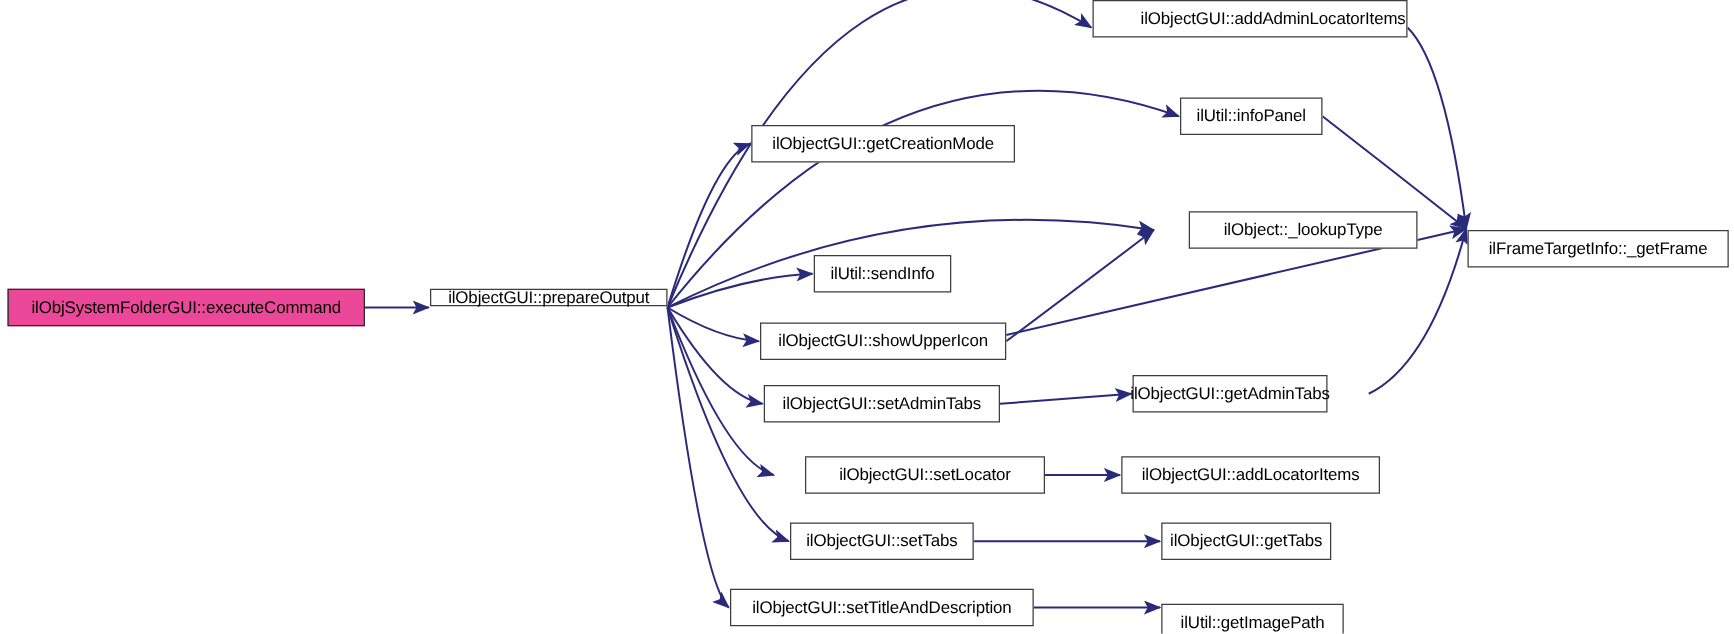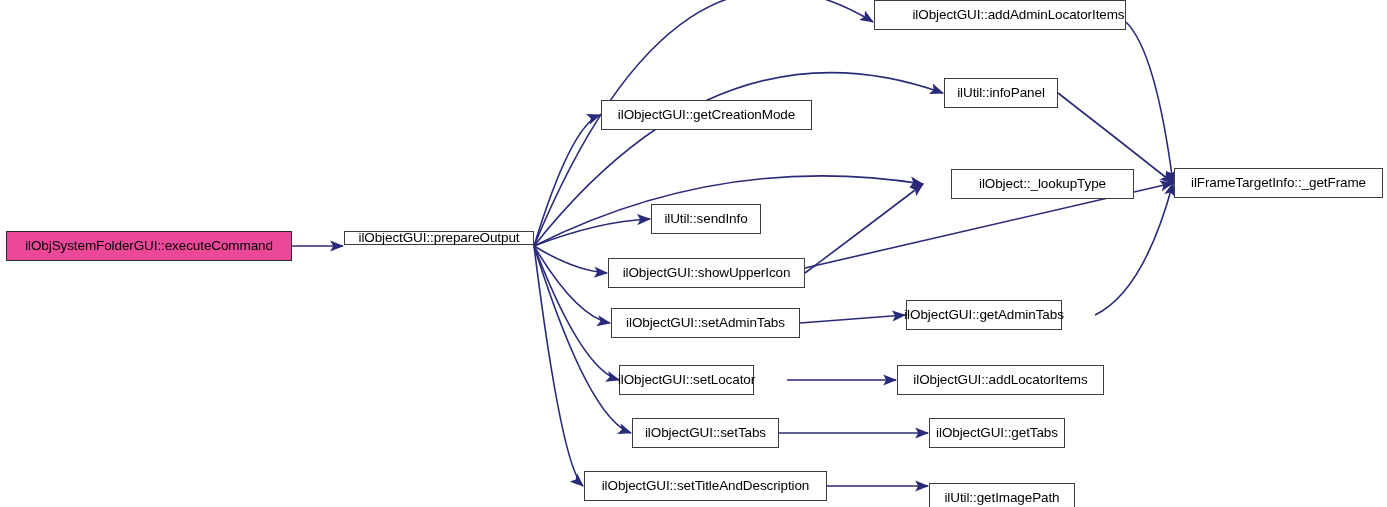--- a/index.html
+++ b/index.html
@@ -93,36 +93,36 @@
       </div>
       <div class="node" style="left: 944px; top: 78px; width: 114px; height: 30px; text-align: right;">
         <span class="node-label">ilUtil::infoPanel</span>
       </div>
       <div class="node" style="left: 601px; top: 100px; width: 211px; height: 30px;">
         <span class="node-label">ilObjectGUI::getCreationMode</span>
       </div>
       <div class="node" style="left: 924px; top: 169px; width: 183px; height: 30px; margin-left: 27px;">
         <span class="node-label">ilObject::_lookupType</span>
       </div>
-      <div class="node" style="left: 1174px; top: 168px; width: 209px; height: 30px; justify-content: center;">
+      <div class="node" style="left: 1174px; top: 184px; width: 209px; height: 30px; justify-content: center;">
         <span class="node-label">ilFrameTargetInfo::_getFrame</span>
       </div>
       <div class="node" style="left: 651px; top: 204px; width: 110px; height: 30px;">
         <span class="node-label">ilUtil::sendInfo</span>
       </div>
       <div class="node" style="left: 608px; top: 258px; width: 197px; height: 30px;">
         <span class="node-label">ilObjectGUI::showUpperIcon</span>
       </div>
       <div class="node" style="left: 611px; top: 308px; width: 189px; height: 30px; align-items: center;">
         <span class="node-label">ilObjectGUI::setAdminTabs</span>
       </div>
       <div class="node" style="left: 906px; top: 300px; width: 156px; height: 30px;">
         <span class="node-label">ilObjectGUI::getAdminTabs</span>
       </div>
-      <div class="node" style="left: 619px; top: 365px; width: 135px; height: 30px;">
+      <div class="node" style="left: 644px; top: 365px; width: 192px; height: 30px;">
         <span class="node-label">ilObjectGUI::setLocator</span>
       </div>
       <div class="node" style="left: 897px; top: 365px; width: 207px; height: 30px;">
         <span class="node-label">ilObjectGUI::addLocatorItems</span>
       </div>
       <div class="node" style="left: 632px; top: 418px; width: 147px; height: 30px;">
         <span class="node-label">ilObjectGUI::setTabs</span>
       </div>
       <div class="node" style="left: 929px; top: 418px; width: 136px; height: 30px;">
         <span class="node-label">ilObjectGUI::getTabs</span>

